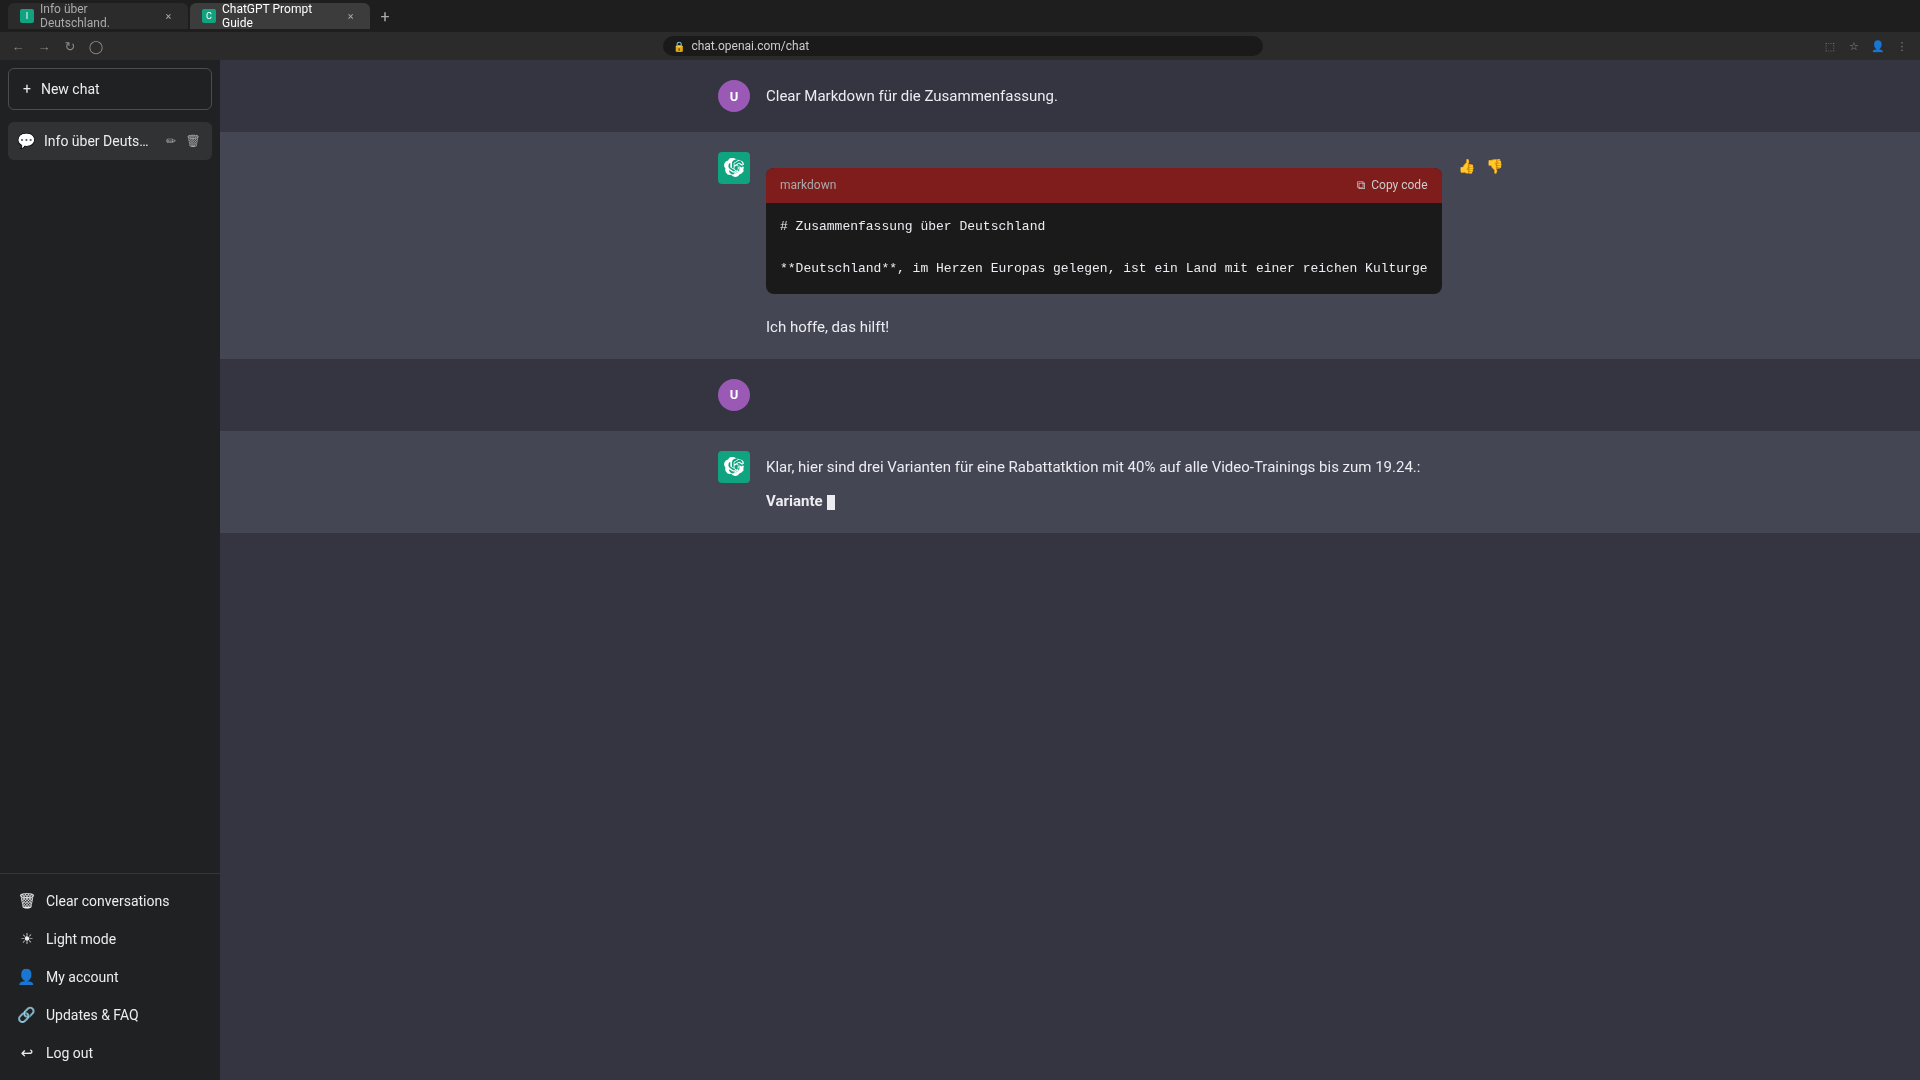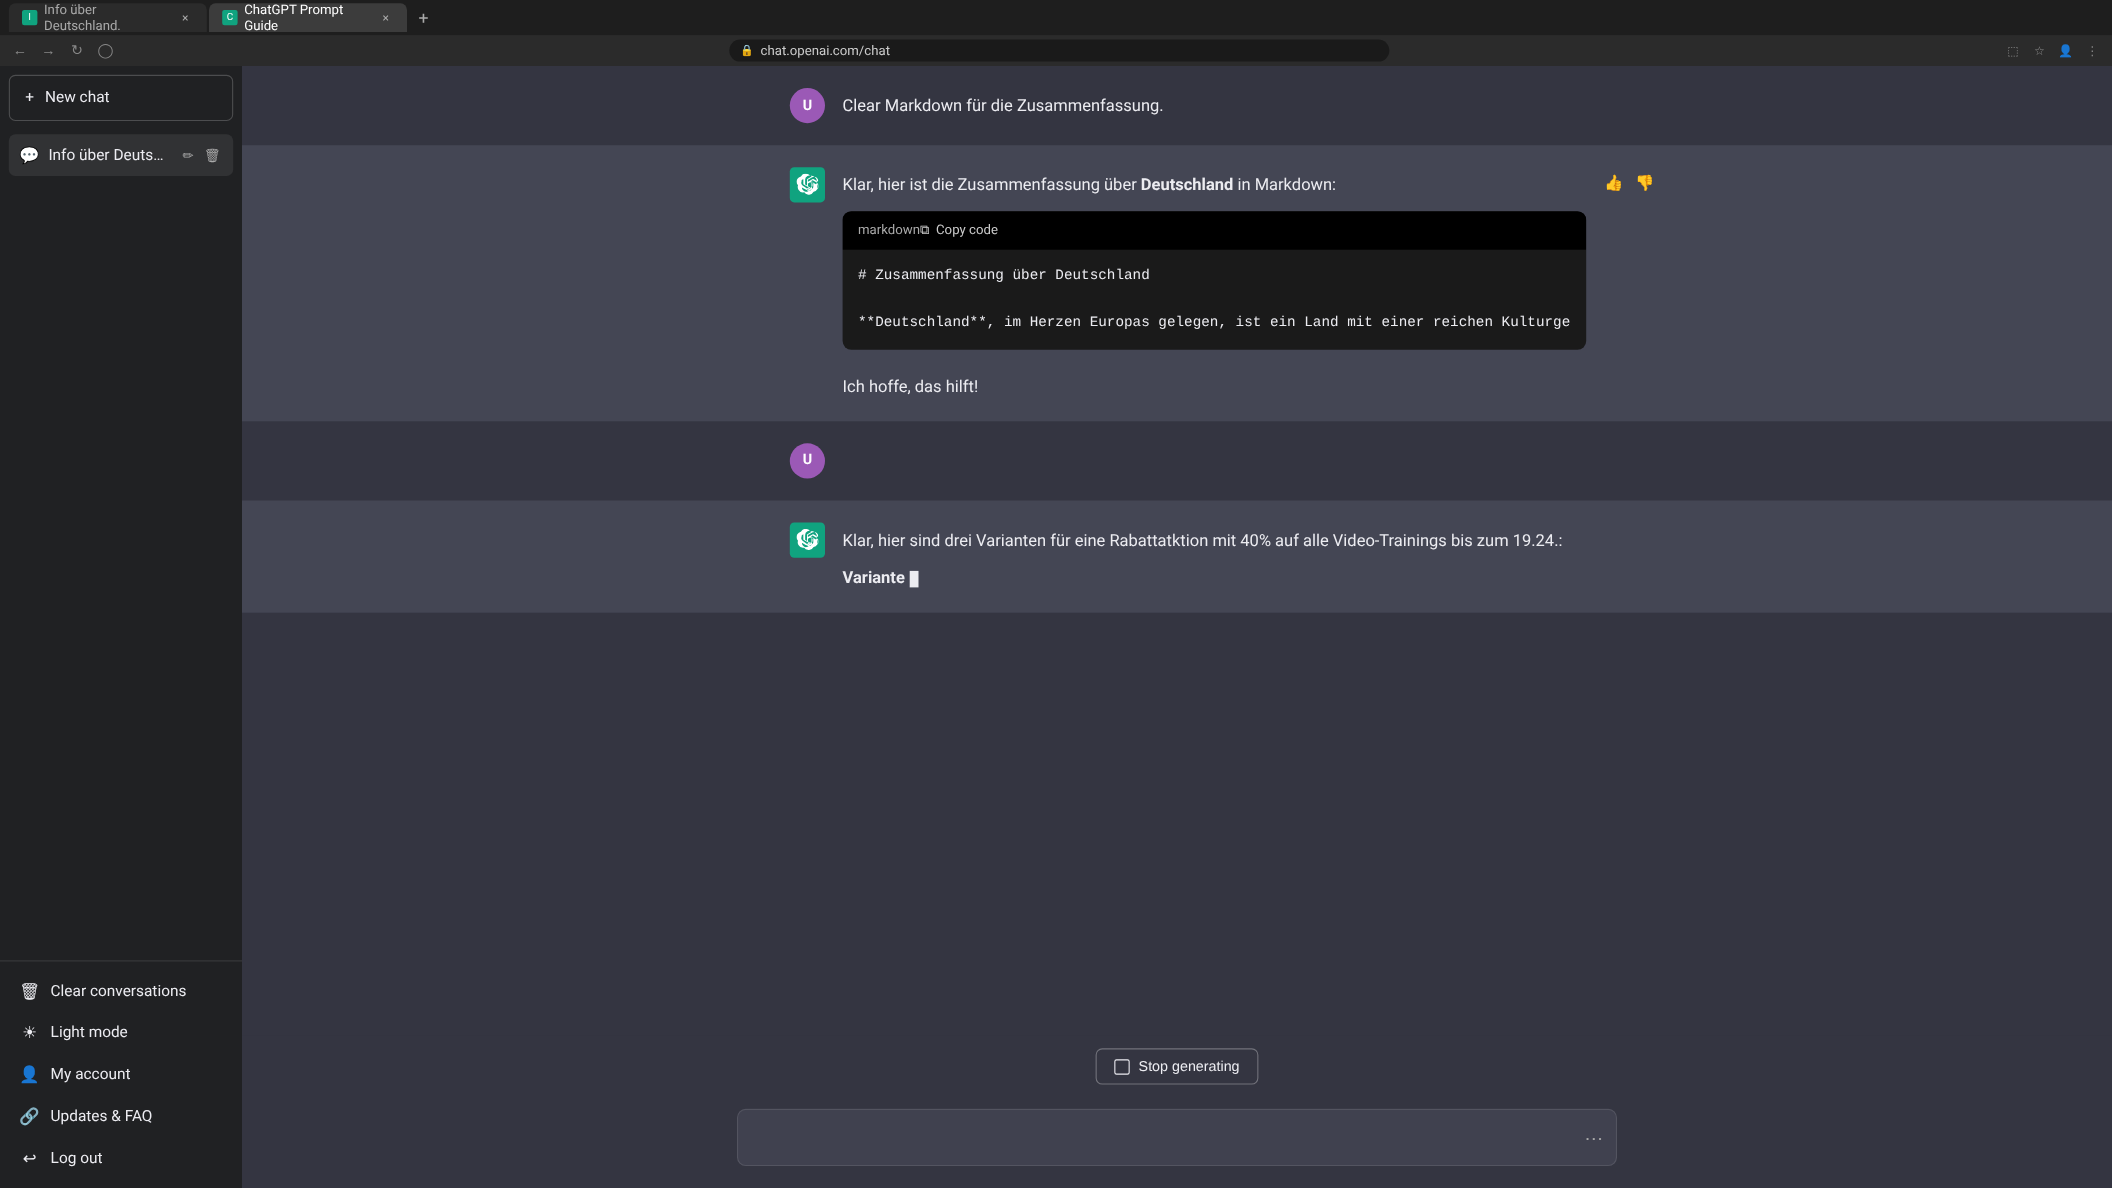--- a/index.html
+++ b/index.html
@@ -284,23 +284,23 @@
     .code-block-wrapper {
       background: #1a1a1a;
       border-radius: 8px;
       overflow: hidden;
       margin: 12px 0;
       font-size: 13px;
     }
     .code-block-header {
       display: flex;
       align-items: center;
-      justify-content: flex-start;
+      justify-content: space-between;
       padding: 8px 14px;
-      background: #000000;
+      background: #7f1d1d;
       color: #ccc;
     }
     .code-block-lang {
       font-size: 12px;
       color: #aaa;
     }
     .copy-code-btn {
       display: flex;
       align-items: center;
       gap: 6px;
@@ -493,23 +493,20 @@
       </div>
 
       <div class="message-row assistant">
         <div class="message-inner">
           <div class="avatar gpt">
             <svg width="20" height="20" viewBox="0 0 41 41" fill="none" xmlns="http://www.w3.org/2000/svg">
                 <path d="M37.532 16.87a9.963 9.963 0 0 0-.856-8.184 10.078 10.078 0 0 0-10.855-4.835 9.964 9.964 0 0 0-6.239-3.954 10.078 10.078 0 0 0-11.177 4.988 9.964 9.964 0 0 0-6.675 4.818 10.079 10.079 0 0 0 1.24 11.817 9.965 9.965 0 0 0 .856 8.185 10.079 10.079 0 0 0 10.855 4.835 9.965 9.965 0 0 0 6.239 3.954 10.078 10.078 0 0 0 11.177-4.988 9.966 9.966 0 0 0 6.675-4.818 10.079 10.079 0 0 0-1.24-11.816zm-8.605 11.283a7.474 7.474 0 0 1-4.767 3.548l-.01.002a7.44 7.44 0 0 1-4.725-1.037l.153-.09 7.861-4.539a1.294 1.294 0 0 0 .655-1.135v-11.07l3.322 1.917a.12.12 0 0 1 .066.092v9.19a7.555 7.555 0 0 1-2.555 3.12zm-16.896 2.208a7.474 7.474 0 0 1-1.8-5.024.108.108 0 0 1 .04.025l7.86 4.539a1.292 1.292 0 0 0 1.311 0l9.605-5.545v3.833a.12.12 0 0 1-.048.103l-7.949 4.589a7.444 7.444 0 0 1-9.02-2.52zm-2.973-17.266a7.44 7.44 0 0 1 3.883-3.272l-.003.012-.002.064v9.076a1.294 1.294 0 0 0 .654 1.135l9.604 5.545-3.322 1.917a.12.12 0 0 1-.114.012L12.169 22.37a7.555 7.555 0 0 1-3.01-4.497 7.444 7.444 0 0 1 .899-4.778zm27.405 6.373l-9.604-5.545 3.321-1.917a.12.12 0 0 1 .114-.012l7.587 4.383a7.479 7.479 0 0 1 1.158 12.22v-.064l-.002-.008V18.37a1.295 1.295 0 0 0-.574-1.102zm3.308-5.081l-.152-.088-7.86-4.54a1.294 1.294 0 0 0-1.311 0L21.43 14.92v-3.833a.12.12 0 0 1 .048-.103l7.949-4.589a7.44 7.44 0 0 1 11.08 7.706zM19.705 21.97l-3.322-1.917a.12.12 0 0 1-.066-.092v-9.19a7.442 7.442 0 0 1 12.206-5.723l-.152.09-7.86 4.539a1.294 1.294 0 0 0-.656 1.135l-.15 11.158zm1.801-3.875l4.274-2.468 4.275 2.466v4.931l-4.275 2.468-4.274-2.467V18.095z" fill="currentColor"></path>
               </svg>
           </div>
           <div class="message-content">
-            <p>
-              <span>Klar, hier ist die Zusammenfassung über </span><strong>Deutschland</strong><span> in Markdown:</span>
-            </p>
             <div class="code-block-wrapper">
               <div class="code-block-header">
                 <span class="code-block-lang">markdown</span>
                 <div class="copy-code-btn">
                   <span>⧉</span>
                   <span>Copy code</span>
                 </div>
               </div>
               <div class="code-content" id="code-display"># Zusammenfassung über Deutschland
 
@@ -541,26 +538,14 @@
             <p>Klar, hier sind drei Varianten für eine Rabattatktion mit 40% auf alle Video-Trainings bis zum 19.24.:</p>
             <p style="margin-top:10px;">
               <strong>Variante <span class="typing-cursor"></span></strong>
             </p>
           </div>
         </div>
       </div>
 
     </div>
 
-    <div class="input-area">
-      <div style="display:flex; justify-content:center; margin-bottom:10px;">
-        <button class="stop-generating-btn">
-          <div class="stop-icon"></div>
-          <span>Stop generating</span>
-        </button>
-      </div>
-      <div class="input-box-container">
-        <textarea class="chat-input" rows="1" style=""></textarea>
-        <div class="dots-btn">···</div>
-      </div>
-    </div>
   </div>
 </div>
 
 </body></html>

